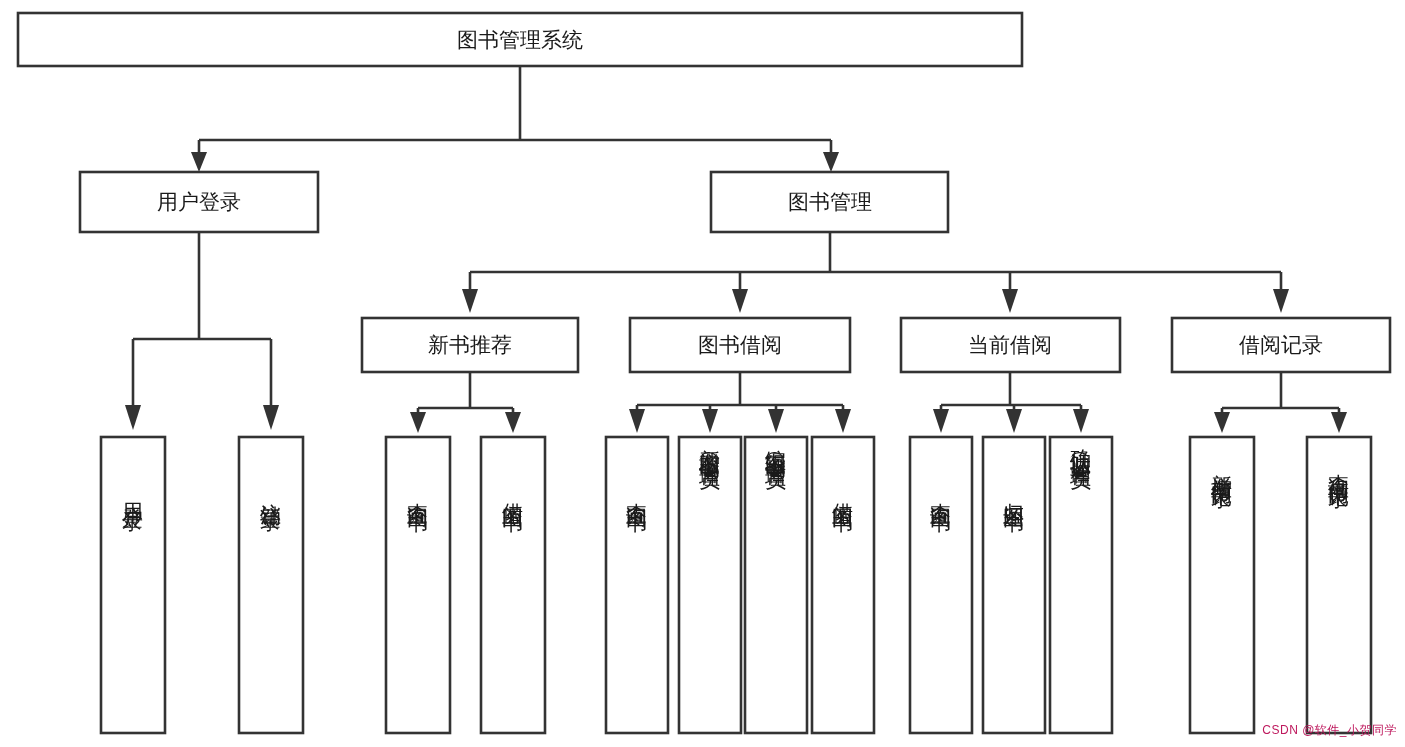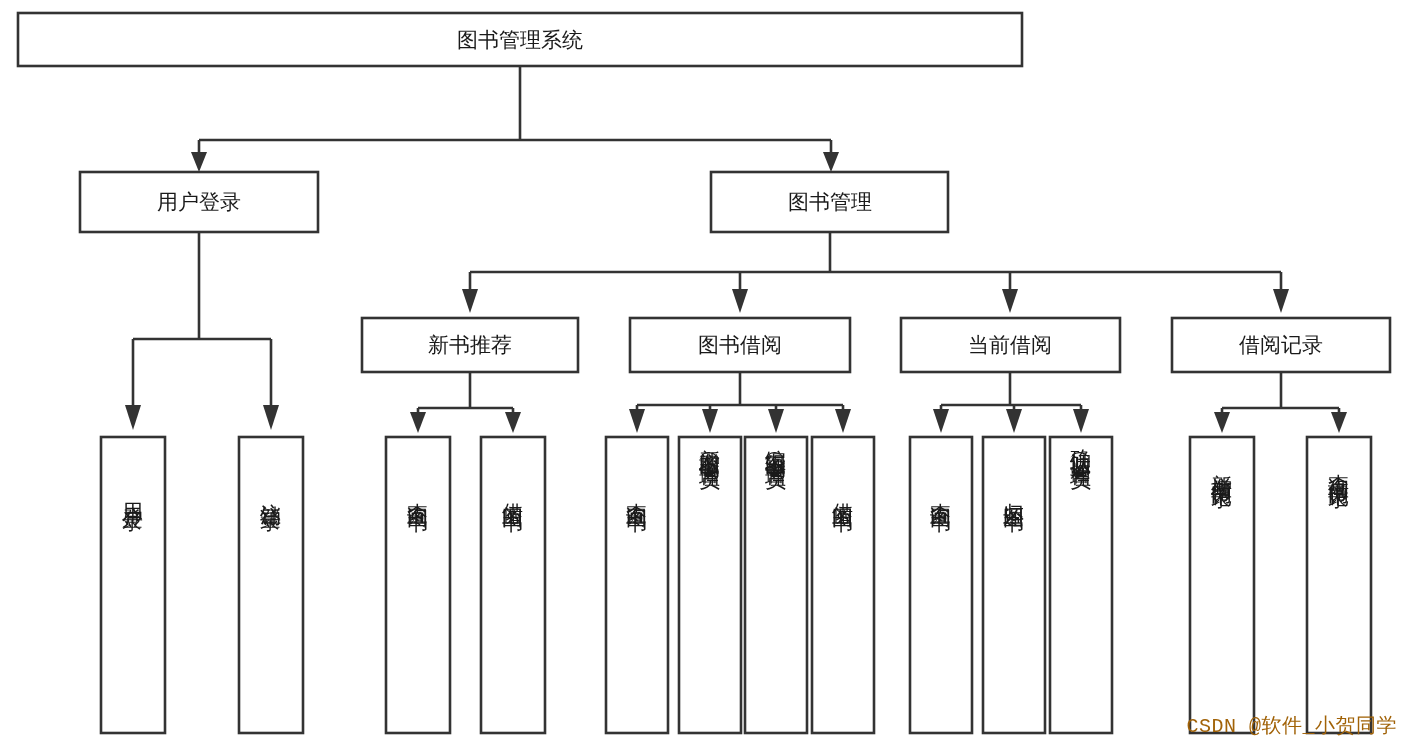--- a/index.html
+++ b/index.html
@@ -46,23 +46,23 @@
     fill: none;
   }
   .arrow-head {
     fill: #333333;
     stroke: none;
   }
   .watermark {
     position: absolute;
     right: 8px;
     bottom: 8px;
-    font-family: Liberation Mono, monospace;
-    font-size: 20px;
-    color: #a16207;
+    font-family: Liberation Sans, sans-serif;
+    font-size: 12px;
+    color: #be185d;
     white-space: nowrap;
     letter-spacing: 0.5px;
     pointer-events: none;
   }
 </style>
 </head>
 <body>
 
 <svg id="diagram" viewBox="0 0 1405 747" xmlns="http://www.w3.org/2000/svg">
 

